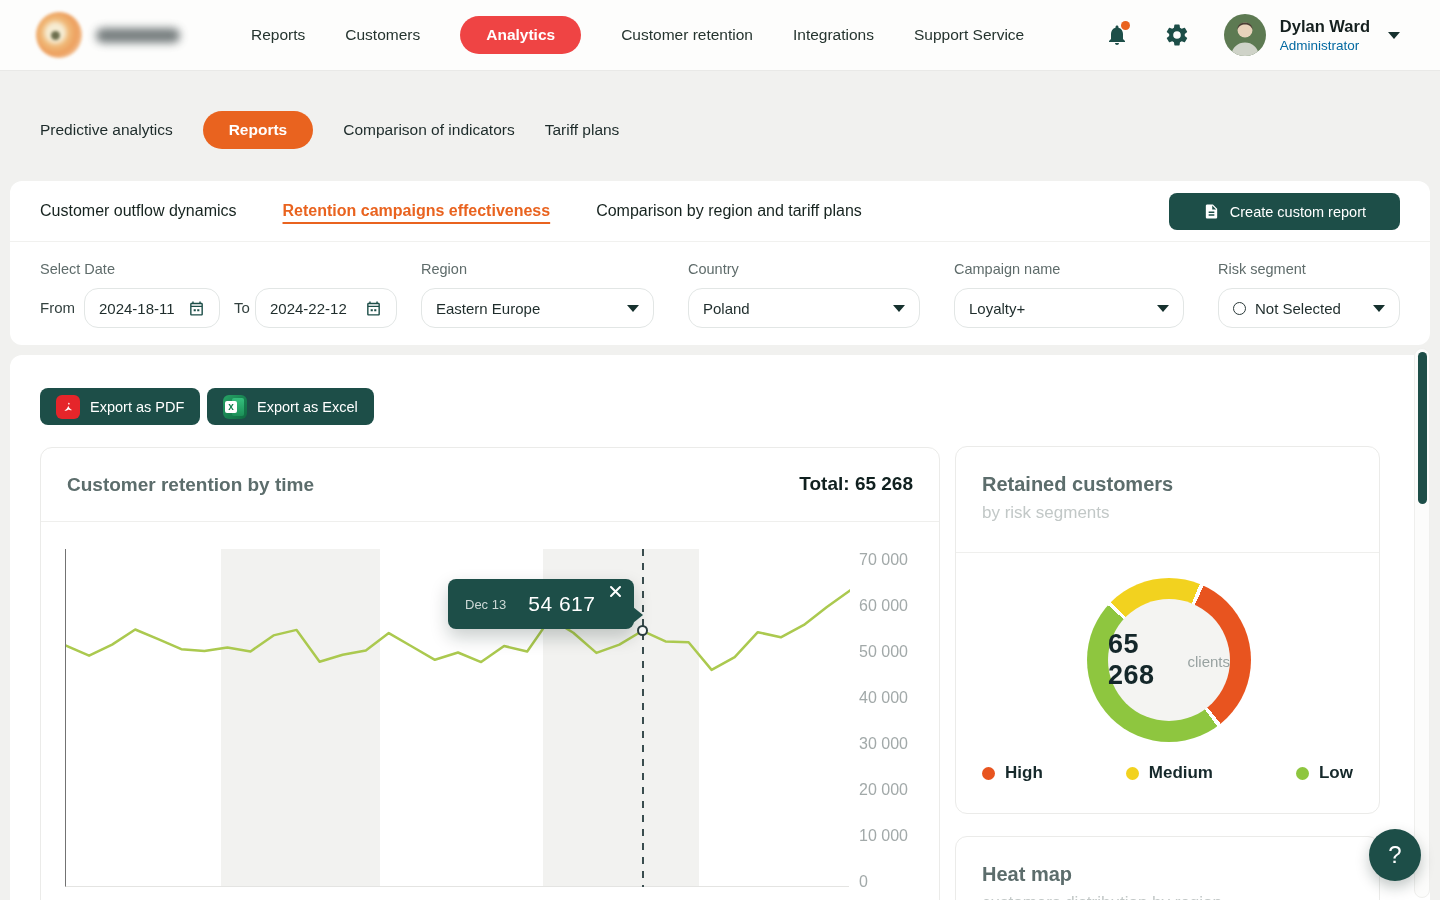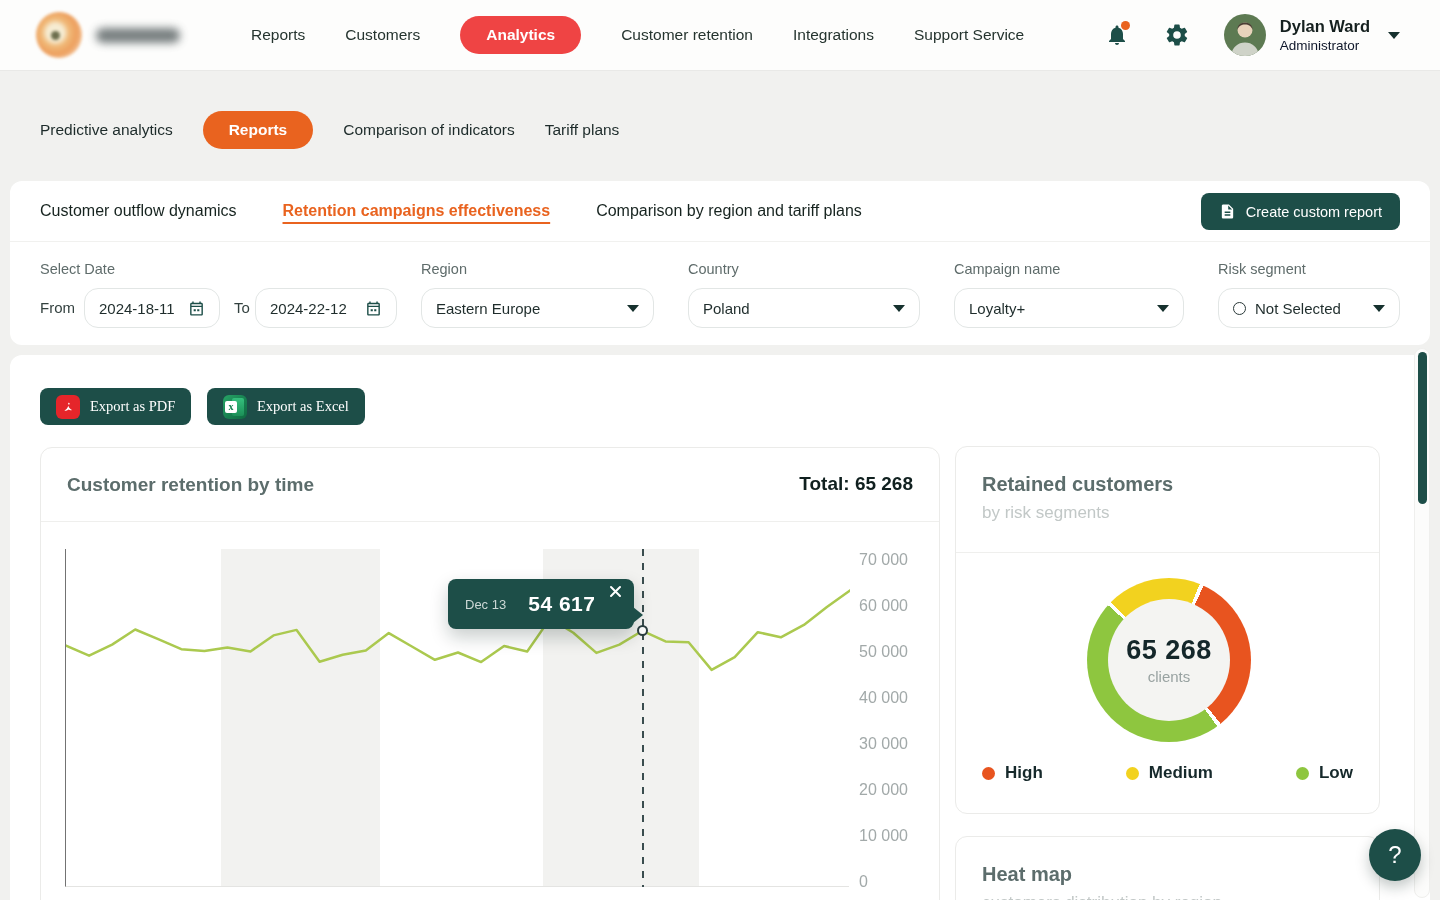--- a/index.html
+++ b/index.html
@@ -24,59 +24,59 @@
   .nav-right { margin-left:auto; display:flex; align-items:center; margin-right:40px; }
   .icon-btn { width:30px; height:30px; display:flex; align-items:center; justify-content:center;
     cursor:pointer; position:relative; }
   .bell-badge { position:absolute; right:2px; top:1px; width:9px; height:9px; border-radius:50%;
     background:#e9631f; }
   .gear-btn { margin-left:30px; }
   .avatar { width:42px; height:42px; border-radius:50%; overflow:hidden; margin-left:32px;
     cursor:pointer; flex:none; }
   .user-block { margin-left:14px; cursor:pointer; }
   .user-name { font-size:16.5px; font-weight:700; color:#15201f; }
-  .user-role { font-size:13.5px; color:#0f172a; margin-top:2px; }
+  .user-role { font-size:13.5px; color:#0369a1; margin-top:2px; }
   .tri-down { width:0; height:0; border-left:6px solid transparent; border-right:6px solid transparent;
     border-top:7px solid #16312e; margin-left:18px; cursor:pointer; }
 
   
   .tabs-row { position:absolute; left:40px; top:111px; display:flex; align-items:center; gap:30px; }
   .tab { font-size:15.5px; color:#1d2b2a; cursor:pointer; }
   .tab.active { background:#e9631f; color:#ffffff; font-weight:600; padding:10px 26px; border-radius:21px; }
 
   
   .report-card { position:absolute; left:10px; top:181px; width:1420px; height:164px;
     background:#ffffff; border-radius:12px; }
   .report-links { position:absolute; left:30px; top:0; height:60px; display:flex; align-items:center; gap:46px; }
   .report-link { font-size:16px; color:#16231f; font-weight:500; cursor:pointer; }
   .report-link.active { color:#e9631f; font-weight:700; text-decoration:underline;
     text-decoration-thickness:2px; text-underline-offset:6px; }
   .create-btn { position:absolute; right:30px; top:12px; height:37px; background:#1d4e48; color:#fff;
-    border:none; border-radius:8px; display:flex; align-items:center; gap:10px; padding:0 18px;
+    border:none; border-radius:8px; display:flex; align-items:center; gap:10px; padding:0 34px;
     font-size:14.5px; font-family:inherit; cursor:pointer; }
   .report-divider { position:absolute; left:0; top:60px; width:100%; height:1px; background:#f1f1ef; }
 
   
   .filter-label { position:absolute; font-size:14.5px; color:#5f6c6b; top:80px; }
   .fbox { position:absolute; top:107px; height:40px; background:#fff; border:1px solid #e2e6e5;
     border-radius:14px; display:flex; align-items:center; padding:0 14px; font-size:15px;
     font-weight:500; color:#1f2d2c; cursor:pointer; }
   .fbox .grow { flex:1; }
   .inline-label { position:absolute; top:118px; font-size:15px; color:#33413f; }
   .sel-tri { width:0; height:0; border-left:6px solid transparent; border-right:6px solid transparent;
     border-top:7px solid #16312e; margin-left:10px; }
   .radio-circle { width:13px; height:13px; border:1.6px solid #2b3a3a; border-radius:50%;
     margin-right:9px; flex:none; }
 
   
   .main-card { position:absolute; left:10px; top:355px; width:1420px; height:620px;
     background:#ffffff; border-radius:12px; }
   .export-btn { position:absolute; top:33px; height:37px; background:#1d4e48; color:#fff; border:none;
     border-radius:8px; display:flex; align-items:center; gap:10px; padding:0 16px; font-size:14.5px;
-    font-family:Liberation Serif, serif; cursor:pointer; }
+    font-family:Liberation Sans, sans-serif; cursor:pointer; }
   .pdf-chip { width:24px; height:24px; border-radius:6px; background:#e5252a; display:flex;
     align-items:center; justify-content:center; }
   .xls-chip { width:24px; height:24px; border-radius:6px;
     background:linear-gradient(135deg,#27a566 0%,#178050 55%,#0f6a41 100%); position:relative; }
   .xls-chip .sheet { position:absolute; right:3px; top:3px; width:12px; height:18px; border-radius:2px;
     background:linear-gradient(180deg,#35c07d,#1c8f58); }
   .xls-chip .xbox { position:absolute; left:2px; top:6px; width:12px; height:12px; background:#fff;
     border-radius:2px; font-size:10px; font-weight:700; color:#178050; display:flex;
     align-items:center; justify-content:center; line-height:1; }
 
@@ -98,35 +98,35 @@
     border:2px solid #2c3f41; }
   .yticks { position:absolute; left:818px; top:0; width:80px; height:480px; }
   .ytick { position:absolute; left:0; font-size:16px; color:#a2a9a9; }
   .ytick:nth-child(1){top:103px} .ytick:nth-child(2){top:149px} .ytick:nth-child(3){top:195px}
   .ytick:nth-child(4){top:241px} .ytick:nth-child(5){top:287px} .ytick:nth-child(6){top:333px}
   .ytick:nth-child(7){top:379px} .ytick:nth-child(8){top:425px}
 
   .tooltip { position:absolute; left:382px; top:30px; width:186px; height:50px; background:#1d4e48;
     border-radius:8px; box-shadow:0 8px 18px rgba(10,30,28,.22); display:flex; align-items:center; }
   .tooltip-date { font-size:13px; color:#cdd8d6; margin-left:17px; }
-  .tooltip-value { font-size:21px; font-weight:700; color:#ffffff; margin-left:22px; letter-spacing:.5px; }
+  .tooltip-value { font-size:21px; font-weight:400; color:#ffffff; margin-left:22px; letter-spacing:.5px; }
   .tooltip-close { position:absolute; right:9px; top:6px; width:16px; height:16px; cursor:pointer;
     display:flex; align-items:center; justify-content:center; }
   .tooltip-ptr { position:absolute; right:-9px; top:28px; width:0; height:0;
     border-top:8px solid transparent; border-bottom:8px solid transparent; border-left:10px solid #1d4e48; }
 
   
   .retained-card { position:absolute; left:945px; top:91px; width:425px; height:368px; background:#fff;
     border:1px solid #ebebe9; border-radius:12px; }
   .card-title { position:absolute; left:26px; top:26px; font-size:20px; font-weight:700; color:#5c6d6c; }
   .card-subtitle { position:absolute; left:26px; top:56px; font-size:17px; color:#c2c8c7; }
   .retained-divider { position:absolute; left:0; top:105px; width:100%; height:1px; background:#efefed; }
   .donut { position:absolute; left:131px; top:131px; width:164px; height:164px; border-radius:50%; }
   .donut-hole { position:absolute; inset:21px; border-radius:50%; background:#f4f4f2; display:flex;
-    flex-direction:column; align-items:center; justify-content:center; }
+    flex-direction:row; align-items:center; justify-content:center; }
   .donut-value { font-size:27px; font-weight:800; color:#14272a; letter-spacing:.5px; }
   .donut-unit { font-size:15px; color:#98a2a1; margin-top:2px; }
   .legend { position:absolute; left:0; top:316px; width:100%; display:flex; justify-content:space-between;
     padding:0 26px; }
   .legend-item { display:flex; align-items:center; gap:10px; }
   .legend-dot { width:13px; height:13px; border-radius:50%; }
   .legend-label { font-size:17px; font-weight:700; color:#16292b; }
 
   
   .heat-card { position:absolute; left:945px; top:481px; width:425px; height:130px; background:#fff;

